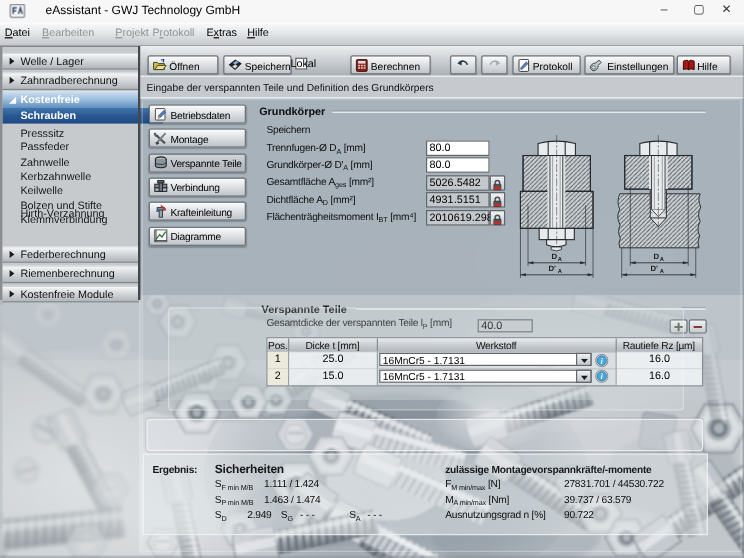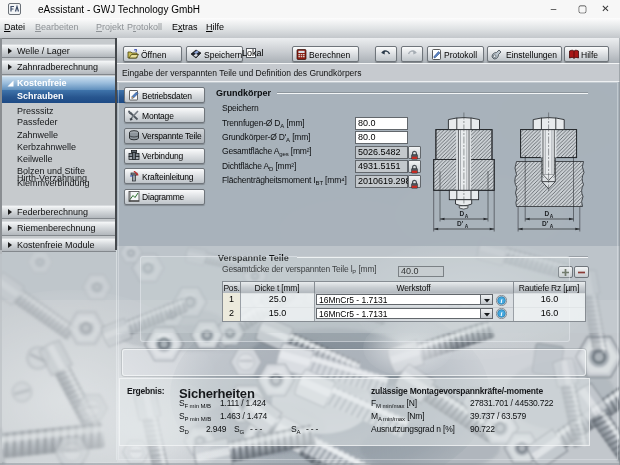--- a/index.html
+++ b/index.html
@@ -583,21 +583,21 @@
             </svg>
         </div>
         <div class="abs" style="left:291px;top:0;width:71px;height:14px;background:rgba(243,246,247,0.8);text-align:center;font-size:9px;line-height:13px;">16.0</div>
       </div>
     </div>
 
     <div class="abs" style="left:4.5px;top:268px;width:462px;height:25px;border:1px solid rgba(246,248,250,0.75);border-radius:3px;background:rgba(226,229,233,0.42);box-shadow:0 0 0 1px rgba(120,126,132,0.25);"></div>
 
     <div class="abs" style="left:2px;top:297px;width:469px;height:66px;border:1px solid rgba(246,248,250,0.7);background:rgba(223,227,230,0.55);">
       <div class="abs" style="left:7px;top:7px;font-size:8.5px;letter-spacing:-0.2px;font-weight:bold;color:#16181b;">Ergebnis:</div>
-      <div class="abs" style="left:59px;top:7px;font-size:13px;letter-spacing:-0.2px;font-weight:bold;color:#16181b;">Sicherheiten</div>
+      <div class="abs" style="left:59px;top:7px;font-size:10px;letter-spacing:-0.2px;font-weight:bold;color:#16181b;">Sicherheiten</div>
       <div class="abs flabel" style="left:59px;top:19px;">S<sub>F min M/B</sub></div>
       <div class="abs flabel" style="left:100px;top:19px;">1.111  /  1.424</div>
       <div class="abs flabel" style="left:59px;top:32px;">S<sub>P min M/B</sub></div>
       <div class="abs flabel" style="left:100px;top:32px;">1.463  /  1.474</div>
       <div class="abs flabel" style="left:59px;top:45px;">S<sub>D</sub></div>
       <div class="abs flabel" style="left:86px;top:45px;">2.949</div>
       <div class="abs flabel" style="left:114px;top:45px;">S<sub>G</sub></div>
       <div class="abs flabel" style="left:130px;top:45px;">- - -</div>
       <div class="abs flabel" style="left:171px;top:45px;">S<sub>A</sub></div>
       <div class="abs flabel" style="left:186px;top:45px;">- - -</div>

